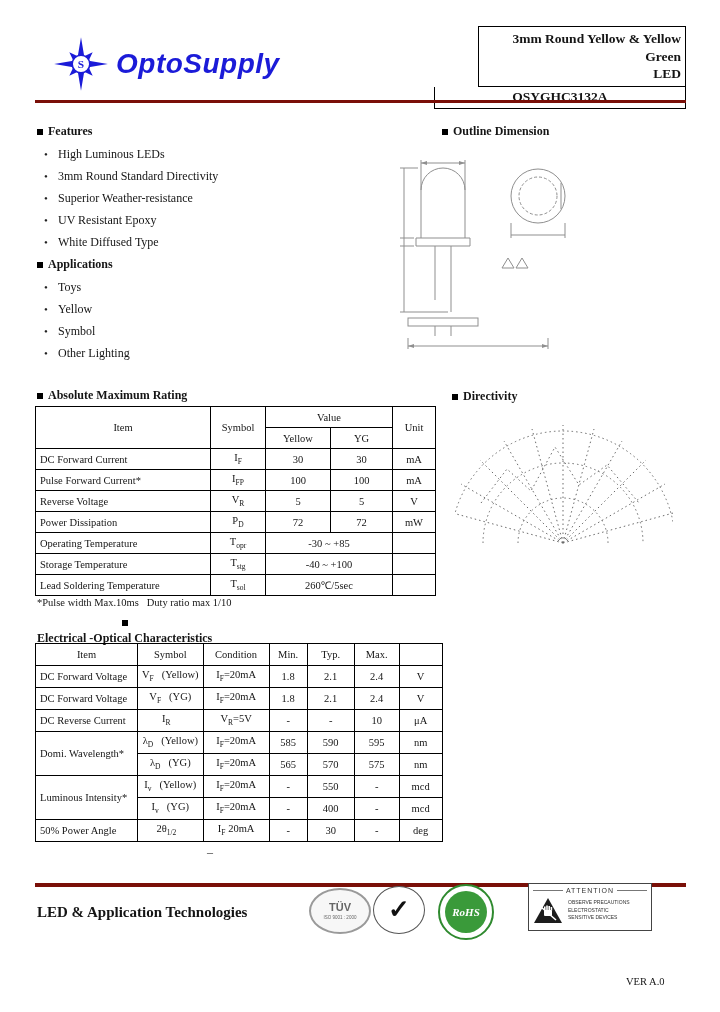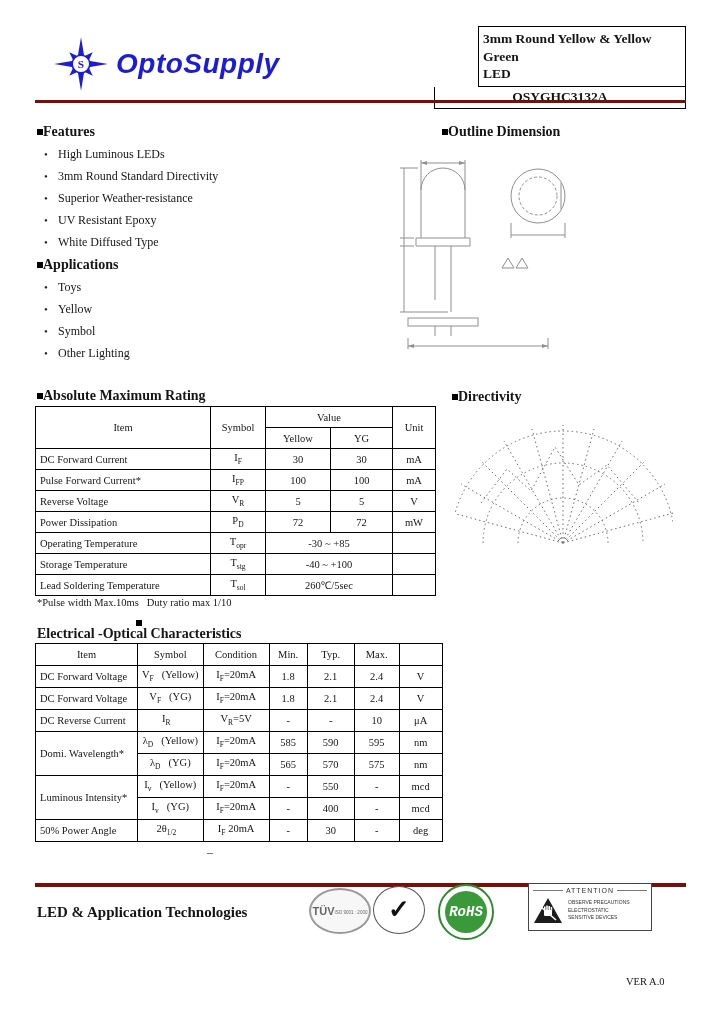--- a/index.html
+++ b/index.html
@@ -5,28 +5,28 @@
   html,body{margin:0;padding:0;background:#ffffff;}
   .page{position:relative;width:720px;height:1012px;background:#fff;
         font-family:"Liberation Serif",serif;color:#151515;overflow:hidden;}
   .ab{position:absolute;}
 
   
   .logo-wrap{left:54px;top:33px;display:flex;align-items:center;gap:8px;}
   .logo-name{font-family:"Liberation Sans",sans-serif;font-weight:bold;font-style:italic;
              font-size:28px;color:#1b1bd8;letter-spacing:.5px;}
   .title-box{left:434px;top:26px;width:252px;}
-  .title-main{border:1.5px solid #000;text-align:left;font-weight:bold;font-size:13.5px;
+  .title-main{border:1.5px solid #000;text-align:right;font-weight:bold;font-size:13.5px;
               line-height:1.3;padding:3px 4px;margin-left:44px;}
   .part-box{border:1.5px solid #000;border-top:none;text-align:center;font-weight:bold;
             font-size:13.5px;padding:2px 4px 3px;}
   .rule-top{left:35px;top:100px;width:651px;height:3px;background:#7a0f08;}
 
   
-  .sec-head{display:flex;align-items:center;font-weight:bold;font-size:14px;}
+  .sec-head{display:flex;align-items:center;gap:5px;font-weight:bold;font-size:12px;}
   .sq{width:6px;height:6px;background:#000;flex:none;}
 
   .features-head{left:37px;top:124px;}
   .feat-list{left:44px;top:143px;}
   .apps-head{left:37px;top:257px;}
   .app-list{left:44px;top:276px;}
   .b-item{display:flex;align-items:center;height:22px;font-size:12px;}
   .dot{width:14px;color:#222;font-size:11px;flex:none;}
 
   .outline-head{left:442px;top:124px;}
@@ -49,32 +49,32 @@
   .tbl td{border:1px solid #000;padding:0 4px;text-align:center;overflow:hidden;}
   .tbl td.l{text-align:left;}
   .absmax-table td{height:20px;}
   .eo-table td{height:21px;}
   sub{font-size:7.5px;}
   .note-sp{margin-left:8px;}
   .cond{white-space:pre;}
 
   
   .tuv-badge{left:309px;top:888px;width:58px;height:42px;border:2px solid #9a9a9a;border-radius:50%;
-             display:flex;flex-direction:row;align-items:center;justify-content:center;
+             display:flex;flex-direction:column;align-items:center;justify-content:center;
              color:#666;background:#f7f7f7;font-family:"Liberation Sans",sans-serif;}
   .tuv-txt{font-weight:bold;font-size:11px;line-height:1;}
   .tuv-sub{font-size:4.5px;margin-top:2px;}
   .check-badge{left:373px;top:886px;width:50px;height:46px;border:1.5px solid #555;border-radius:50%;
                display:flex;align-items:center;justify-content:center;background:#fff;}
   .check-glyph{font-size:26px;font-weight:bold;color:#111;line-height:1;}
   .rohs-badge{left:438px;top:884px;width:52px;height:52px;border:2px solid #2f8a2f;border-radius:50%;
               display:flex;align-items:center;justify-content:center;background:#fff;}
   .rohs-inner{width:42px;height:42px;border-radius:50%;background:#3a9a3a;color:#fff;
               display:flex;align-items:center;justify-content:center;
-              font-family:Liberation Mono, monospace;font-weight:bold;font-style:italic;font-size:14px;}
+              font-family:Liberation Serif, serif;font-weight:bold;font-style:italic;font-size:11px;}
   .att-box{left:528px;top:883px;width:124px;height:48px;border:1px solid #444;background:#fff;
            padding:3px 4px;box-sizing:border-box;font-family:"Liberation Sans",sans-serif;}
   .att-head{display:flex;align-items:center;gap:3px;}
   .att-line{flex:1;height:1px;background:#777;}
   .att-title{font-size:7px;letter-spacing:1px;color:#333;}
   .att-body{display:flex;align-items:center;gap:5px;margin-top:3px;}
   .att-text{font-size:5px;color:#333;line-height:1.5;}
 </style>
 </head>
 <body>

